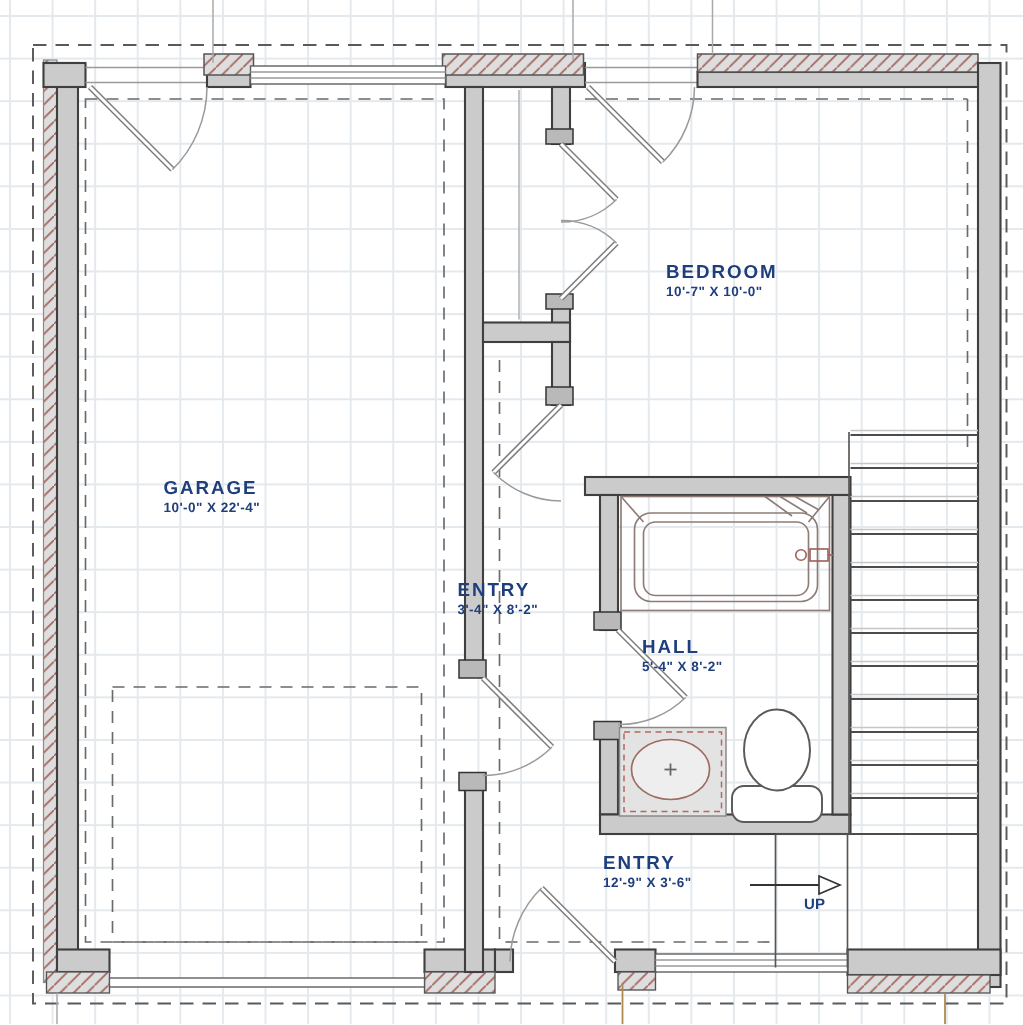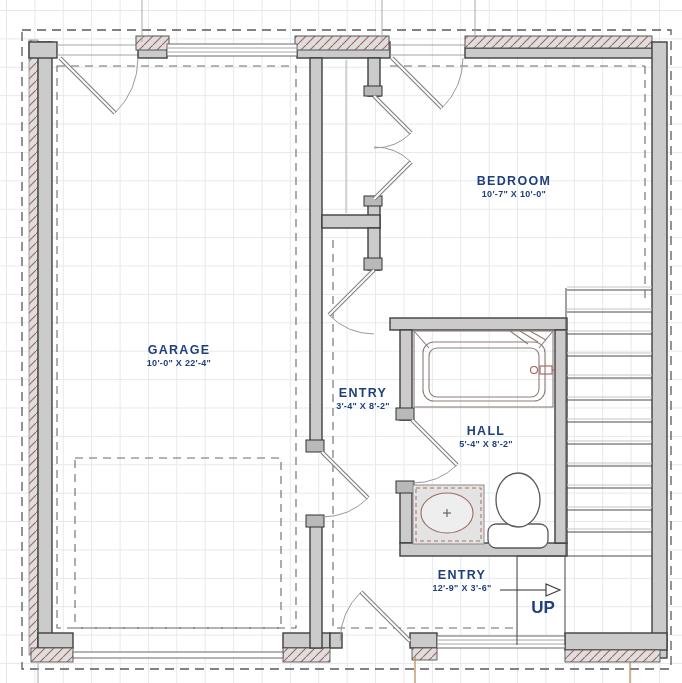--- a/index.html
+++ b/index.html
@@ -25,24 +25,24 @@
   .leafB{stroke:#ffffff;stroke-width:2;}
   .tread{stroke:#4c4c4c;stroke-width:1.2;}
   .treadsh{stroke:#c6c6c6;stroke-width:1;}
   .fix{fill:none;stroke:#8f7c77;stroke-width:1.1;}
   .fixd{fill:none;stroke:#a2625a;stroke-width:1.1;}
   .san{fill:#ffffff;stroke:#5a5a5a;stroke-width:1.3;}
   .win{fill:#ffffff;stroke:#5a5a5a;stroke-width:0.9;}
   .thin{stroke:#9a9a9a;stroke-width:0.9;}
   .refl{stroke:#a8a8a8;stroke-width:1;}
   .refo{stroke:#b08950;stroke-width:1.2;}
-  .room-label{position:absolute;text-align:center;color:#1e3e7c;font-weight:bold;z-index:5;line-height:1.15;}
+  .room-label{position:absolute;color:#1e3e7c;font-weight:bold;z-index:5;line-height:1.15;}
   .room-name{font-size:12.5px;letter-spacing:1.3px;display:block;}
   .room-dims{font-size:9px;letter-spacing:0.3px;display:block;margin-top:1px;}
-  .up-label{position:absolute;text-align:center;color:#1e3e7c;font-weight:bold;font-size:17px;z-index:5;}
+  .up-label{position:absolute;text-align:center;color:#1e3e7c;font-weight:bold;font-size:10px;z-index:5;}
 </style>
 </head>
 <body>
 
 <div id="plan-root">
 
   <svg width="682" height="683" viewBox="0 0 682 683">
     <defs>
       <pattern id="hatch" width="9" height="9" patternUnits="userSpaceOnUse">
         <rect width="9" height="9" fill="#dedede"></rect>
@@ -245,21 +245,21 @@
     <g>
       <line class="refl" x1="142" y1="0" x2="142" y2="42"></line>
       <line class="refl" x1="382" y1="0" x2="382" y2="40"></line>
       <line class="refl" x1="475" y1="0" x2="475" y2="36"></line>
       <line class="refl" x1="38" y1="662" x2="38" y2="683"></line>
       <line class="refo" x1="415" y1="656" x2="415" y2="683"></line>
       <line class="refo" x1="630" y1="662" x2="630" y2="683"></line>
     </g>
   </svg>
 
-  <div class="room-label" style="left:109px;top:343px;width:140px;">
+  <div class="room-label" style="left:109px;top:318px;width:140px;">
     <span class="room-name">GARAGE</span>
     <span class="room-dims">10'-0" X 22'-4"</span>
   </div>
 
   <div class="room-label" style="left:444px;top:174px;width:140px;">
     <span class="room-name">BEDROOM</span>
     <span class="room-dims">10'-7" X 10'-0"</span>
   </div>
 
   <div class="room-label" style="left:305px;top:386px;width:116px;">

